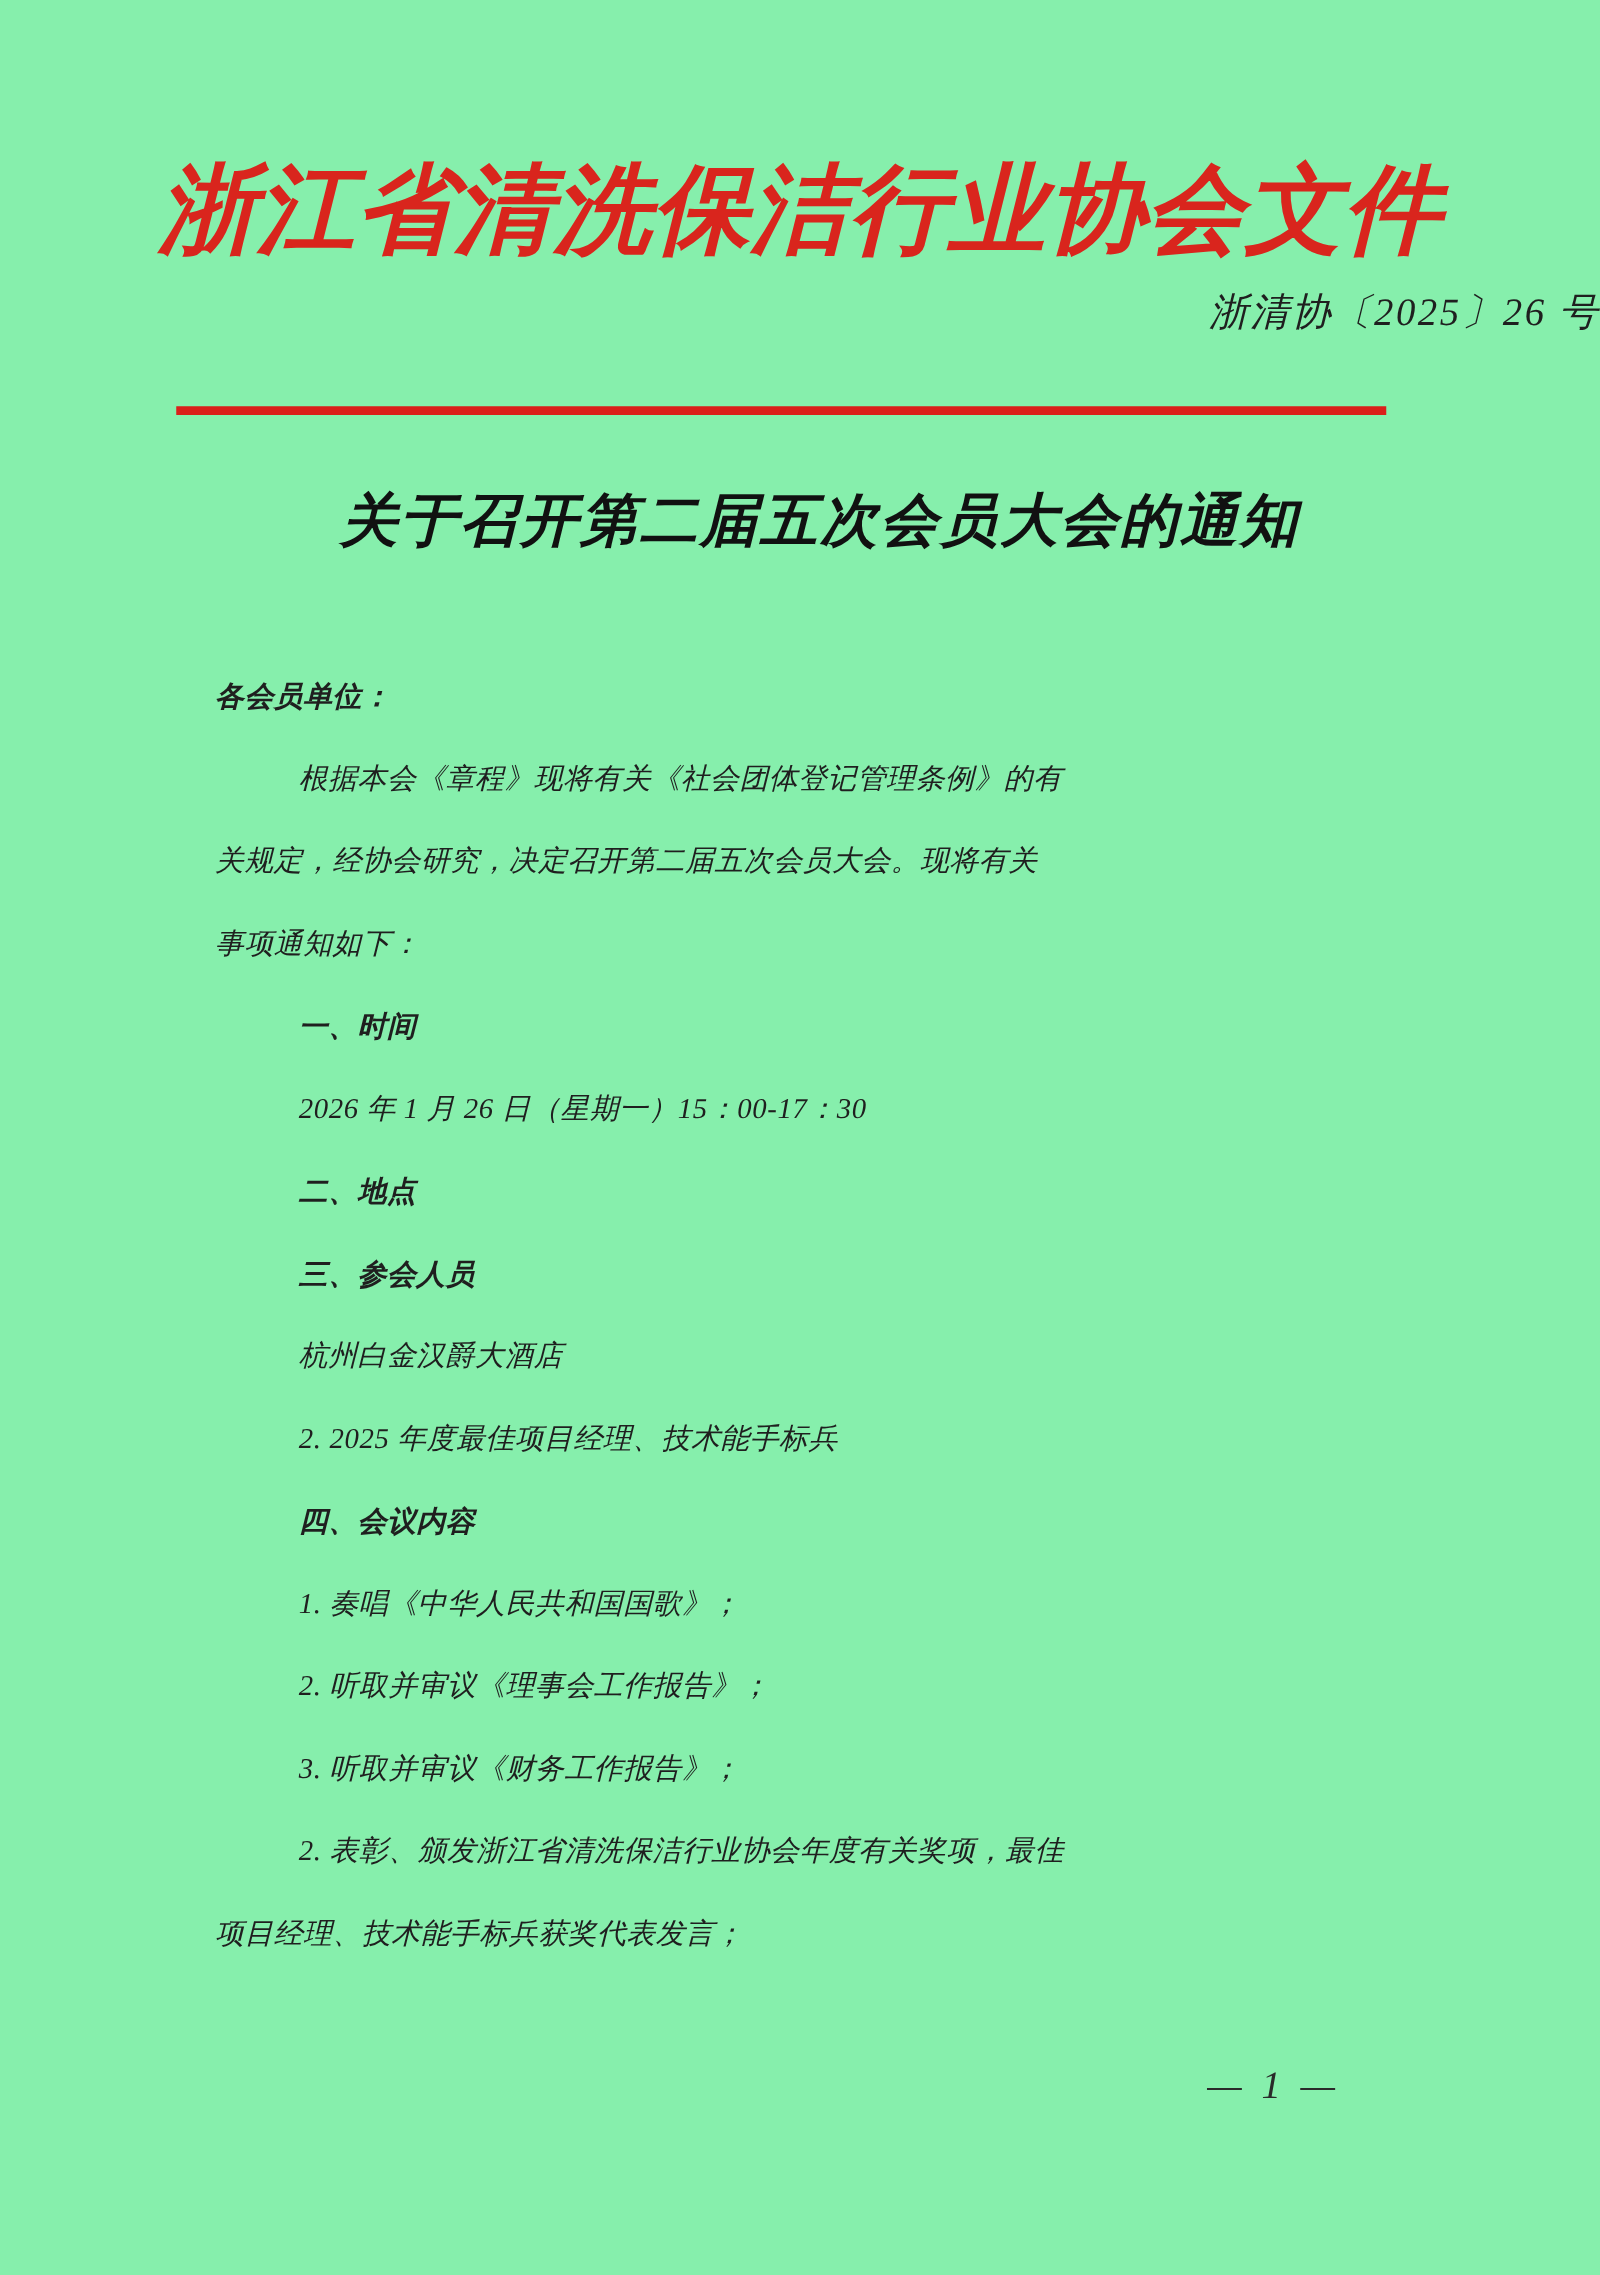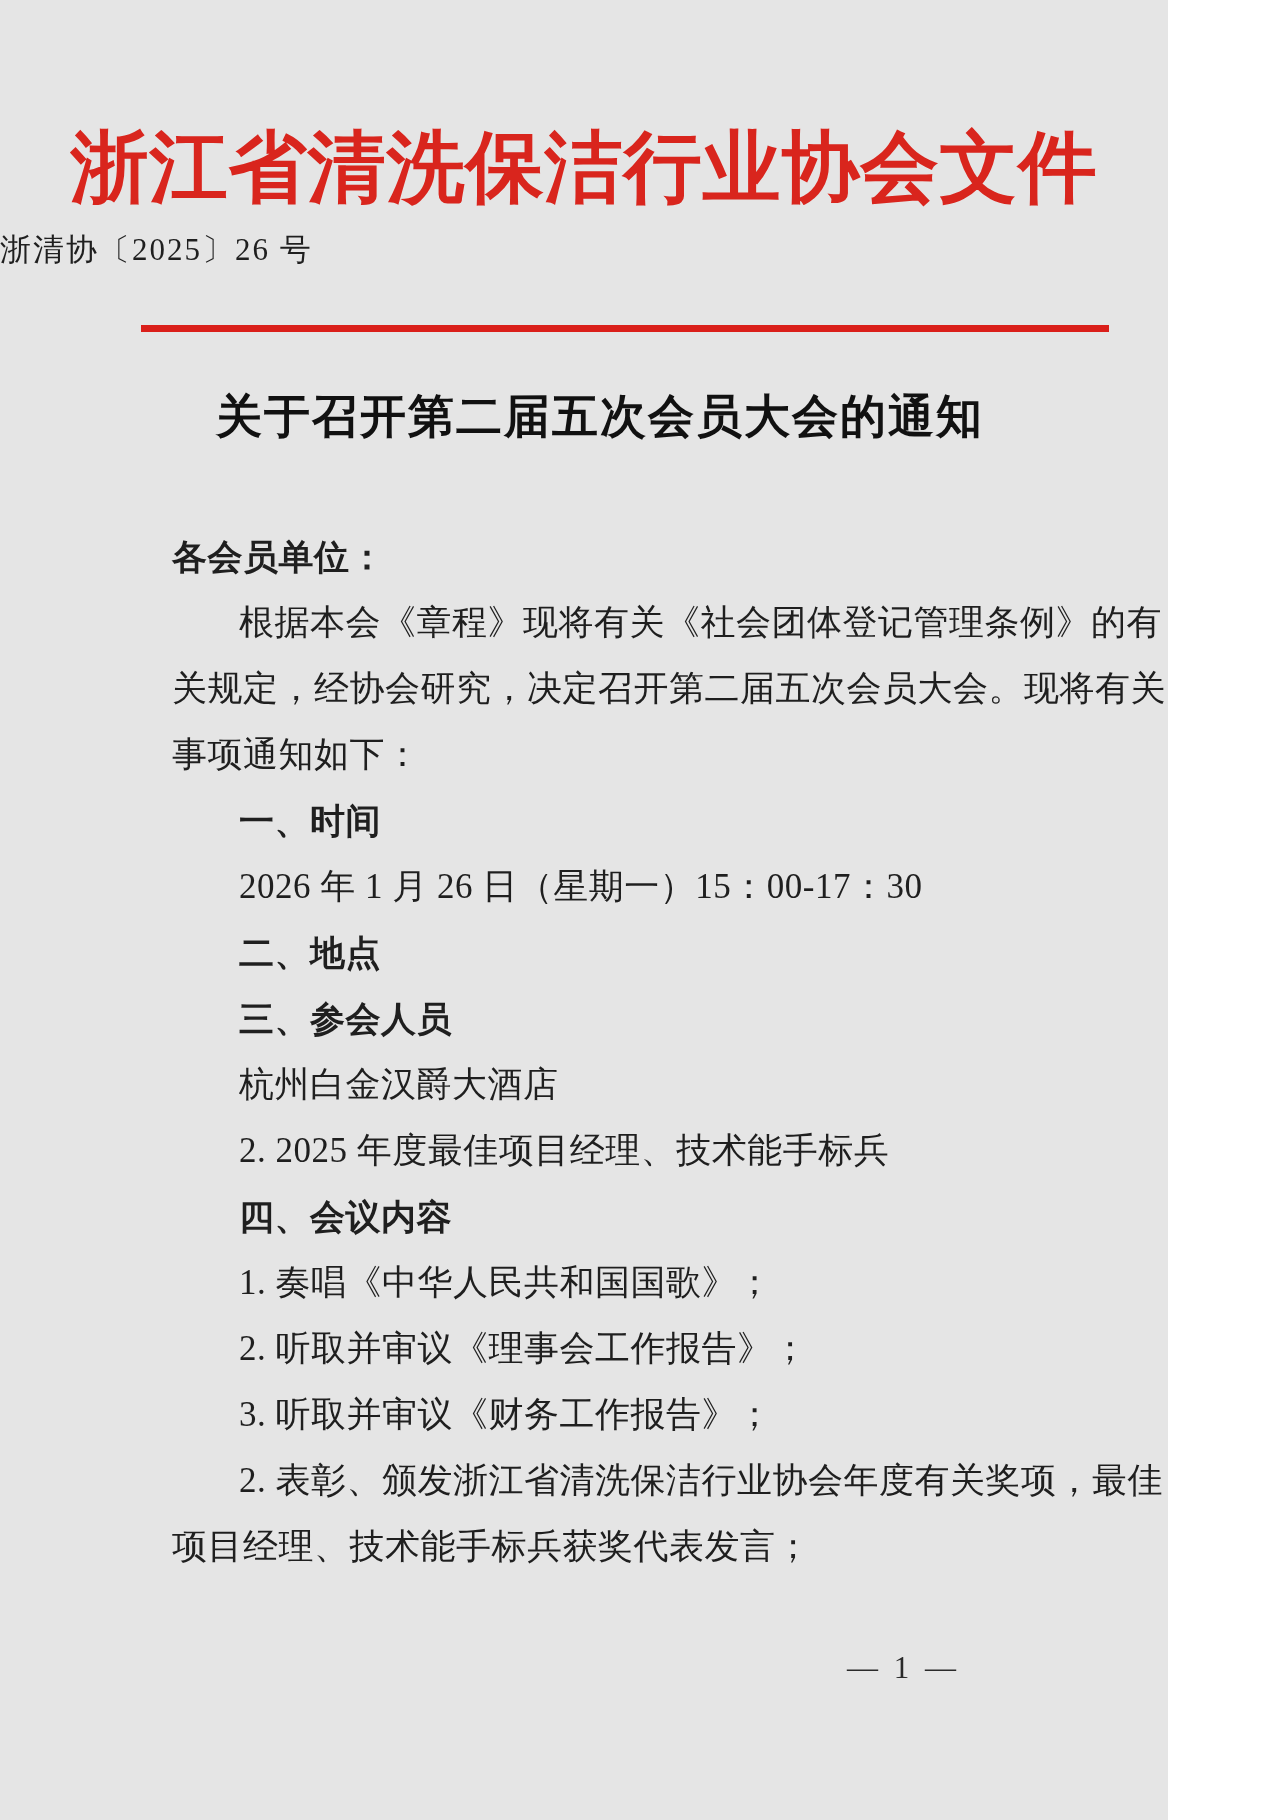--- a/index.html
+++ b/index.html
@@ -1,44 +1,45 @@
 <!DOCTYPE html>
 <html style="--header-red: #d9251d; --divider-red: #da1f1a;"><head>
 <meta charset="utf-8">
 <style>
   html, body { margin: 0; padding: 0; background: #ffffff; }
   .page {
     position: relative;
-    width: 1168px;
+    width: 1280px;
     height: 1820px;
-    background: #e5e5e5;
+    background: #86efac;
     font-family: "Liberation Serif", serif;
     color: #1f1f1f;
     overflow: hidden;
+    font-style: italic;
   }
   .org-title {
     position: absolute;
     top: 118px;
     left: 0;
     width: 100%;
     text-align: center;
     font-size: 78px;
     line-height: 100px;
     font-weight: 700;
     letter-spacing: 1px;
     color: var(--header-red, #d9251d);
     font-family: "Liberation Serif", serif;
     white-space: nowrap;
   }
   .doc-number {
     position: absolute;
     top: 228px;
     left: 0;
     width: 100%;
-    text-align: left;
+    text-align: right;
     font-size: 31px;
     line-height: 44px;
     letter-spacing: 2px;
     color: #1f1f1f;
     white-space: nowrap;
   }
   .red-line {
     position: absolute;
     top: 325px;
     left: 141px;
@@ -57,21 +58,21 @@
     font-weight: 700;
     letter-spacing: 2px;
     color: #111111;
     white-space: nowrap;
   }
   .body-text {
     position: absolute;
     top: 524px;
     left: 172px;
     width: 944px;
-    font-size: 35px;
+    font-size: 23px;
     letter-spacing: 0.5px;
   }
   .line {
     line-height: 66px;
     height: 66px;
     white-space: nowrap;
   }
   .indent { padding-left: 67px; }
   .hd {
     font-weight: 700;

